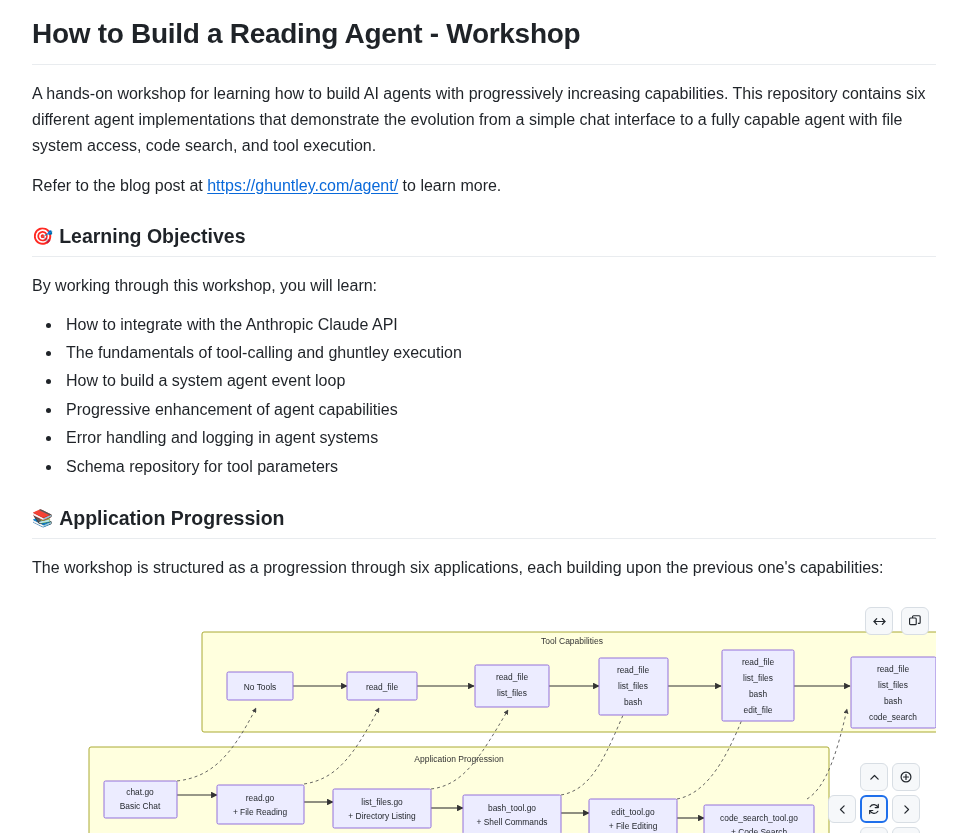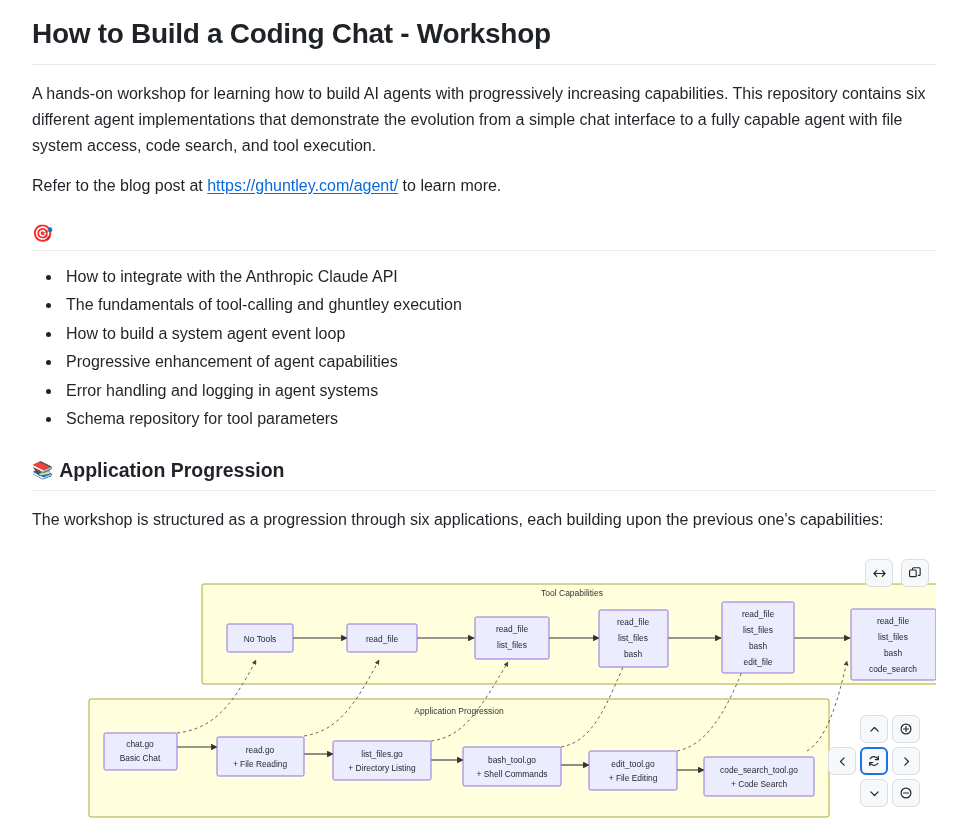--- a/index.html
+++ b/index.html
@@ -124,32 +124,34 @@
   .pc-zin   { left: 66px; top: 4px; }
   .pc-zout  { left: 66px; top: 68px; }
 
   svg text { font-family: "Liberation Sans", sans-serif; }
 </style>
 </head>
 <body>
 
 <div class="page">
 
-  <h1 class="doc-title">How to Build a Coding Chat - Workshop</h1>
+  <h1 class="doc-title">How to Build a Reading Agent - Workshop</h1>
 
   <p class="body-text">A hands-on workshop for learning how to build AI agents with progressively increasing capabilities. This repository contains six different agent implementations that demonstrate the evolution from a simple chat interface to a fully capable agent with file system access, code search, and tool execution.</p>
 
   <p class="body-text tight">
     <span>Refer to the blog post at </span><a class="link" href="#">https://ghuntley.com/agent/</a><span> to learn more.</span>
   </p>
 
   <h2 class="section-title">
     <span class="emoji">🎯</span>
+    <span>Learning Objectives</span>
   </h2>
 
+  <p class="body-text">By working through this workshop, you will learn:</p>
 
   <ul class="objectives">
     <li>How to integrate with the Anthropic Claude API</li>
     <li>The fundamentals of tool-calling and ghuntley execution</li>
     <li>How to build a system agent event loop</li>
     <li>Progressive enhancement of agent capabilities</li>
     <li>Error handling and logging in agent systems</li>
     <li>Schema repository for tool parameters</li>
   </ul>
 

